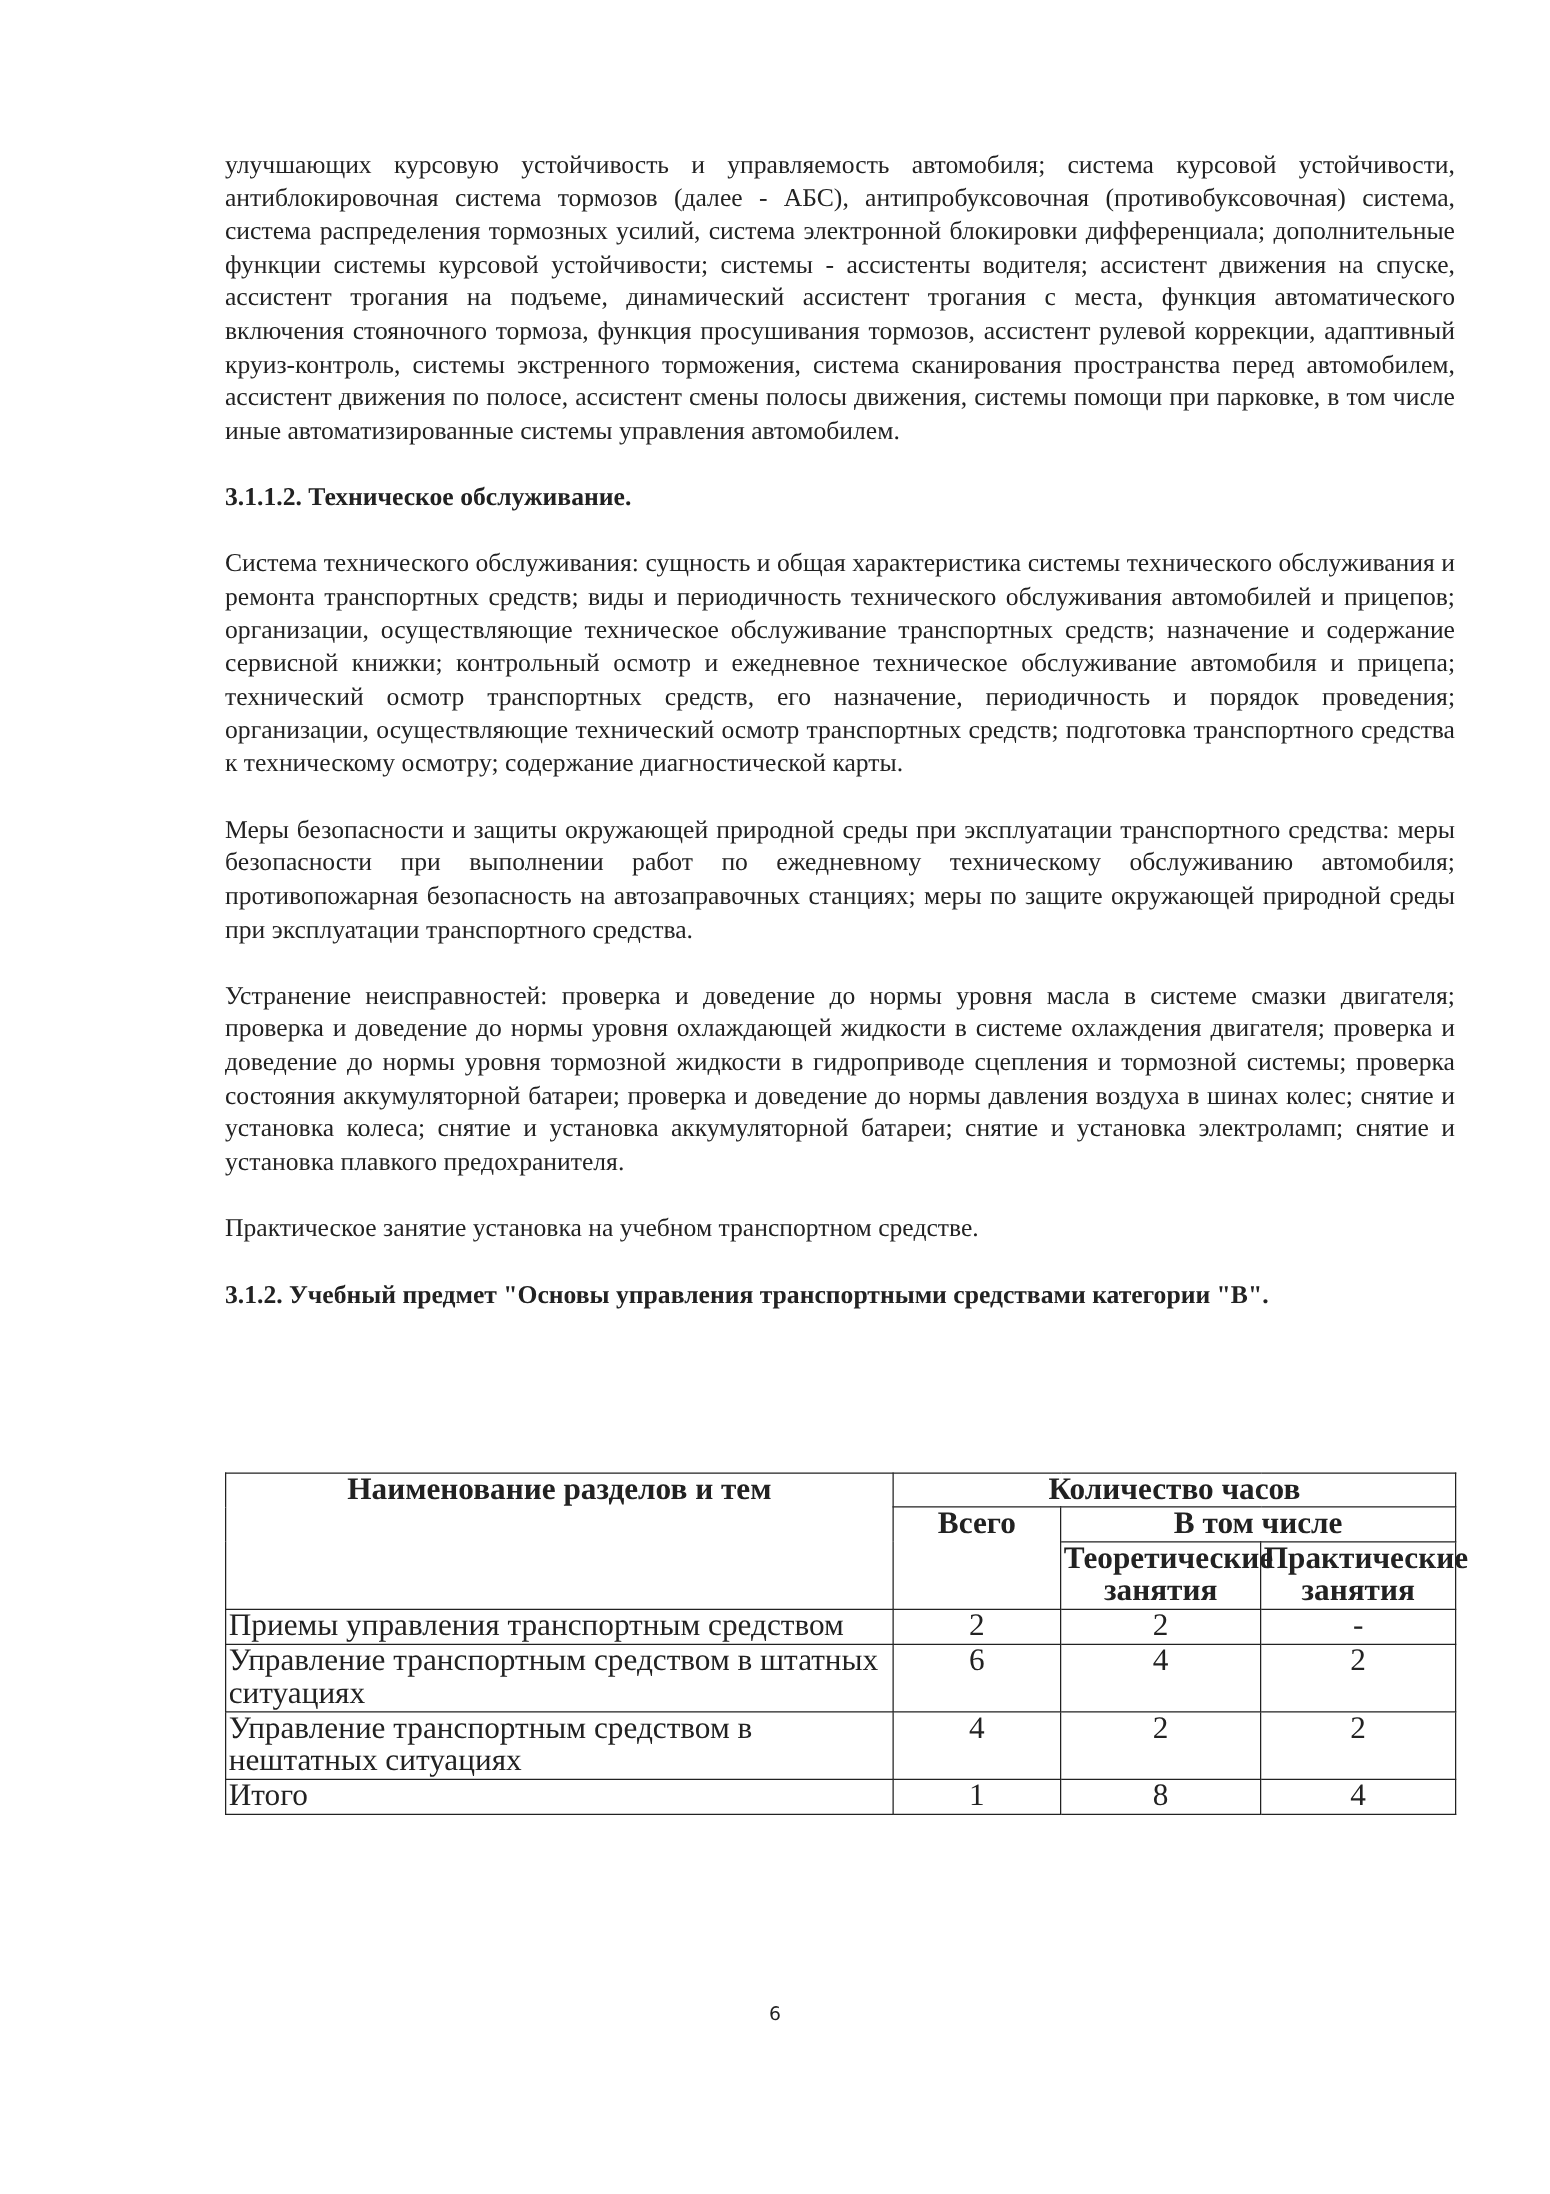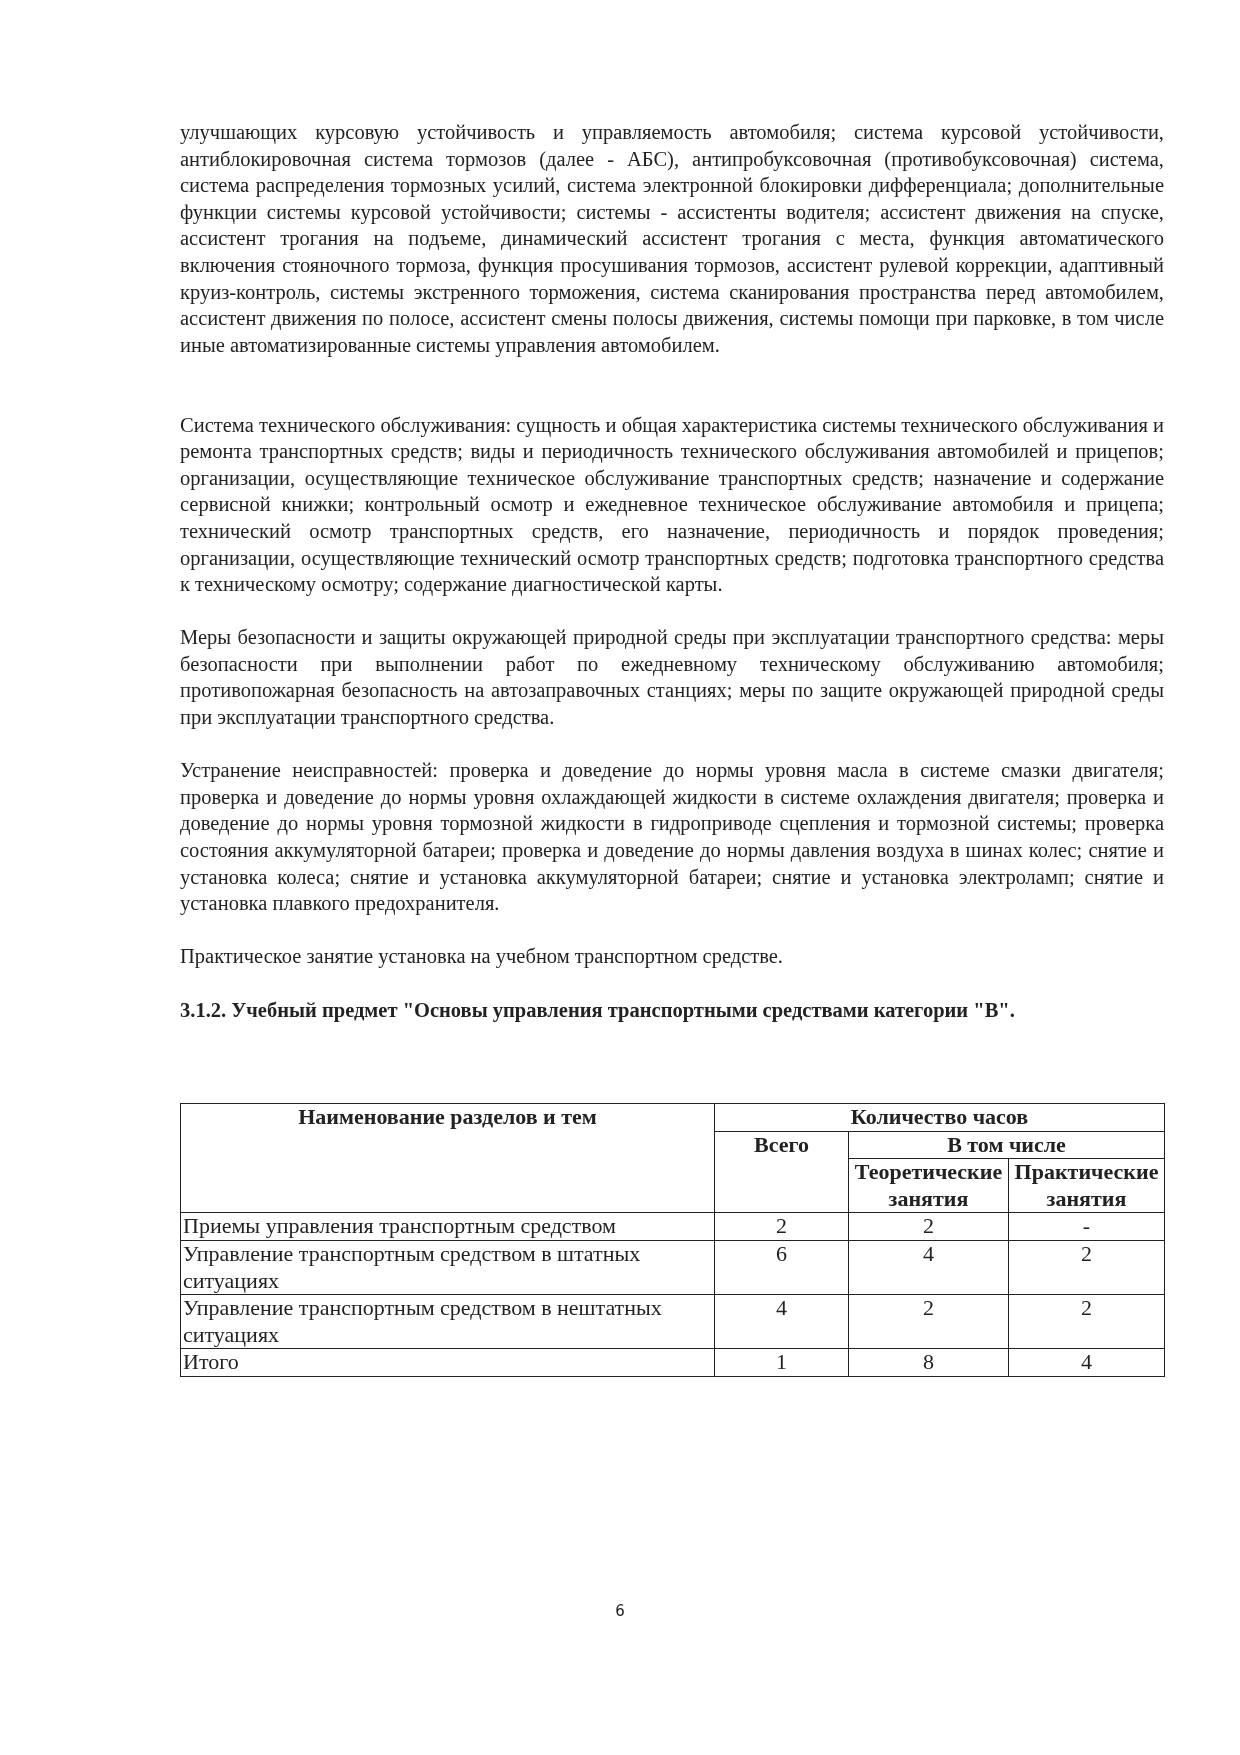--- a/index.html
+++ b/index.html
@@ -4,34 +4,35 @@
 <style>
   html, body { margin: 0; padding: 0; background: #ffffff; }
   body { width: 1240px; height: 1755px; position: relative; overflow: hidden;
          font-family: "Liberation Serif", "DejaVu Serif", serif; color: #222; }
   .page { position: absolute; left: 180px; width: 984px; top: 119px; }
   .para { font-size: 20.5px; line-height: 26.6px; text-align: justify; margin: 0; }
   .gap { height: 26.6px; }
   .heading { font-size: 20.5px; line-height: 26.6px; font-weight: bold; margin: 0; }
   .center-title { font-size: 20.5px; line-height: 26.6px; font-weight: bold; text-align: center; margin: 0; }
   .right-label { font-size: 20.5px; line-height: 26.6px; font-weight: bold; text-align: right; margin: 0; }
-  table.hours { border-collapse: collapse; width: 984px; font-size: 22px; line-height: 26.6px; table-layout: fixed; }
+  table.hours { border-collapse: collapse; width: 984px; font-size: 25px; line-height: 26.6px; table-layout: fixed; margin-top: 48px; }
   table.hours td, table.hours th { border: 1.5px solid #222; padding: 0 2px; vertical-align: top; }
   table.hours th { font-weight: bold; text-align: center; }
   table.hours td.num { text-align: center; }
   table.hours td.name { text-align: left; }
   .page-num { position: absolute; top: 1602px; left: 0; width: 1240px; text-align: center;
               font-size: 15px; font-family: "DejaVu Sans", sans-serif; color: #222; }
 </style>
 </head>
 <body>
 
 <div class="page">
   <p class="para">улучшающих курсовую устойчивость и управляемость автомобиля; система курсовой устойчивости, антиблокировочная система тормозов (далее - АБС), антипробуксовочная (противобуксовочная) система, система распределения тормозных усилий, система электронной блокировки дифференциала; дополнительные функции системы курсовой устойчивости; системы - ассистенты водителя; ассистент движения на спуске, ассистент трогания на подъеме, динамический ассистент трогания с места, функция автоматического включения стояночного тормоза, функция просушивания тормозов, ассистент рулевой коррекции, адаптивный круиз-контроль, системы экстренного торможения, система сканирования пространства перед автомобилем, ассистент движения по полосе, ассистент смены полосы движения, системы помощи при парковке, в том числе иные автоматизированные системы управления автомобилем.</p>
   <div class="gap"></div>
+  <p class="heading">3.1.1.2. Техническое обслуживание.</p>
   <div class="gap"></div>
   <p class="para">Система технического обслуживания: сущность и общая характеристика системы технического обслуживания и ремонта транспортных средств; виды и периодичность технического обслуживания автомобилей и прицепов; организации, осуществляющие техническое обслуживание транспортных средств; назначение и содержание сервисной книжки; контрольный осмотр и ежедневное техническое обслуживание автомобиля и прицепа; технический осмотр транспортных средств, его назначение, периодичность и порядок проведения; организации, осуществляющие технический осмотр транспортных средств; подготовка транспортного средства к техническому осмотру; содержание диагностической карты.</p>
   <div class="gap"></div>
   <p class="para">Меры безопасности и защиты окружающей природной среды при эксплуатации транспортного средства: меры безопасности при выполнении работ по ежедневному техническому обслуживанию автомобиля; противопожарная безопасность на автозаправочных станциях; меры по защите окружающей природной среды при эксплуатации транспортного средства.</p>
   <div class="gap"></div>
   <p class="para">Устранение неисправностей: проверка и доведение до нормы уровня масла в системе смазки двигателя; проверка и доведение до нормы уровня охлаждающей жидкости в системе охлаждения двигателя; проверка и доведение до нормы уровня тормозной жидкости в гидроприводе сцепления и тормозной системы; проверка состояния аккумуляторной батареи; проверка и доведение до нормы давления воздуха в шинах колес; снятие и установка колеса; снятие и установка аккумуляторной батареи; снятие и установка электроламп; снятие и установка плавкого предохранителя.</p>
   <div class="gap"></div>
   <p class="para">Практическое занятие установка на учебном транспортном средстве.</p>
   <div class="gap"></div>
   <p class="heading">3.1.2. Учебный предмет "Основы управления транспортными средствами категории "B".</p>

